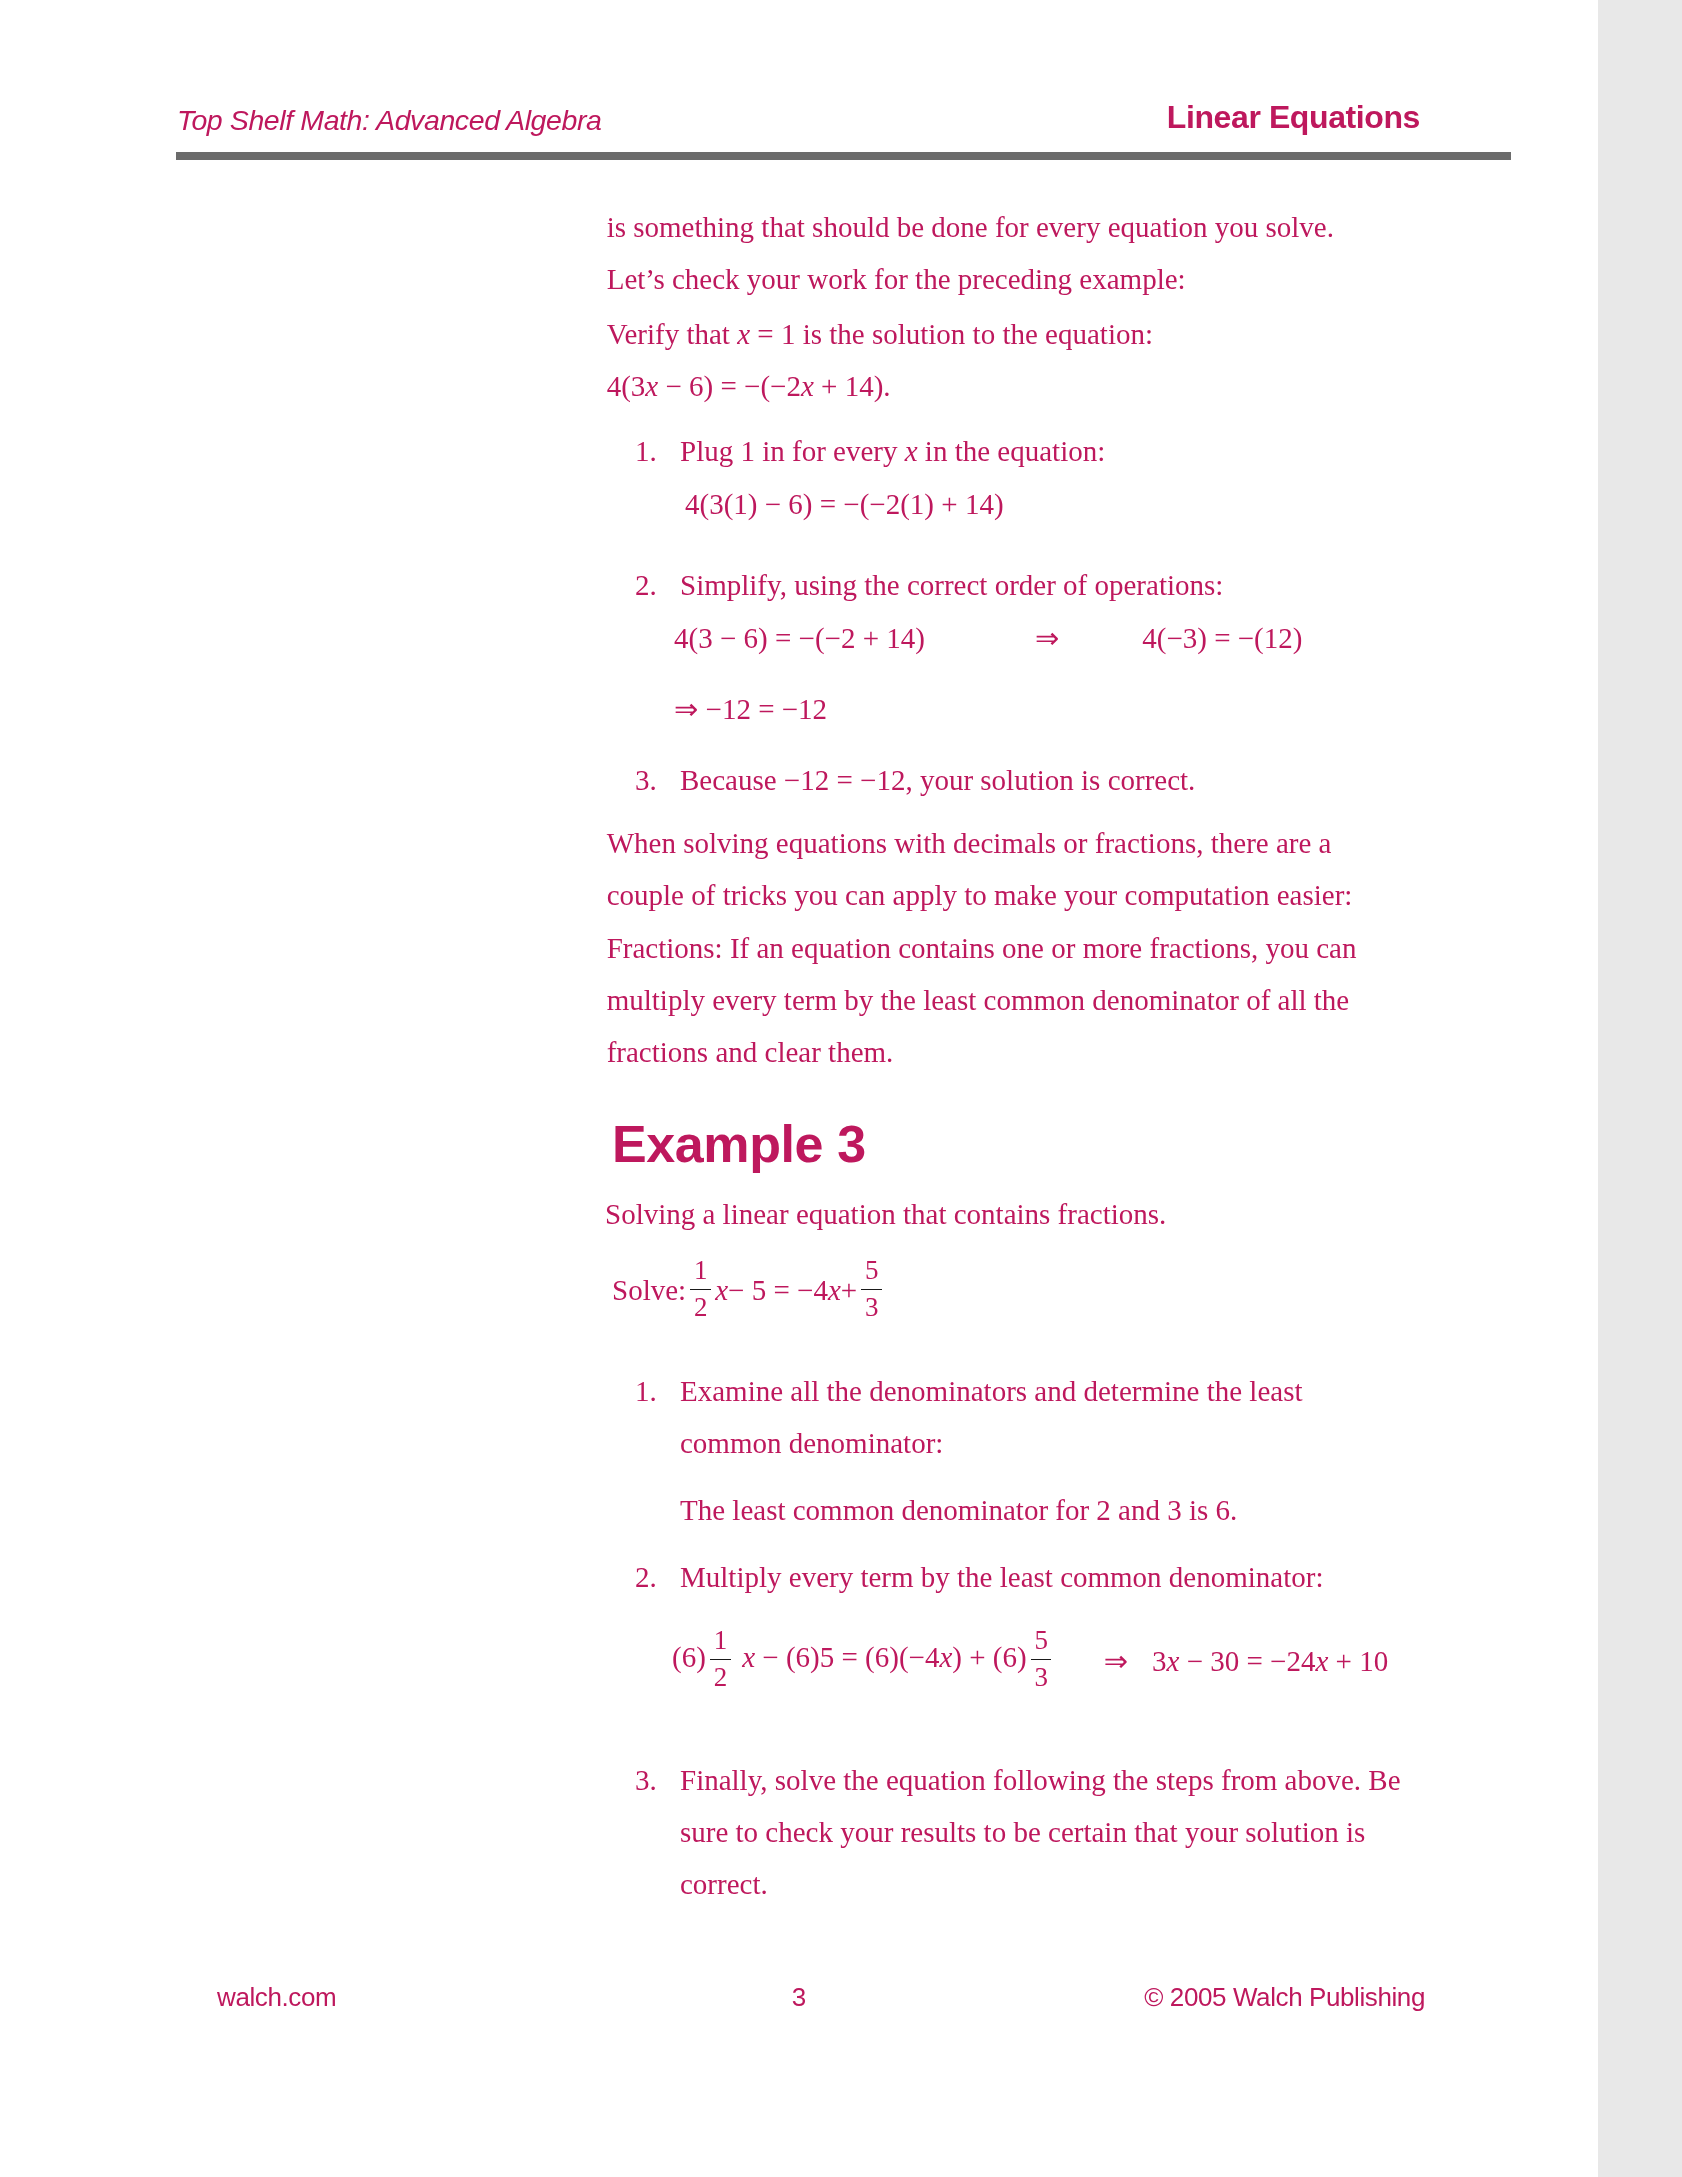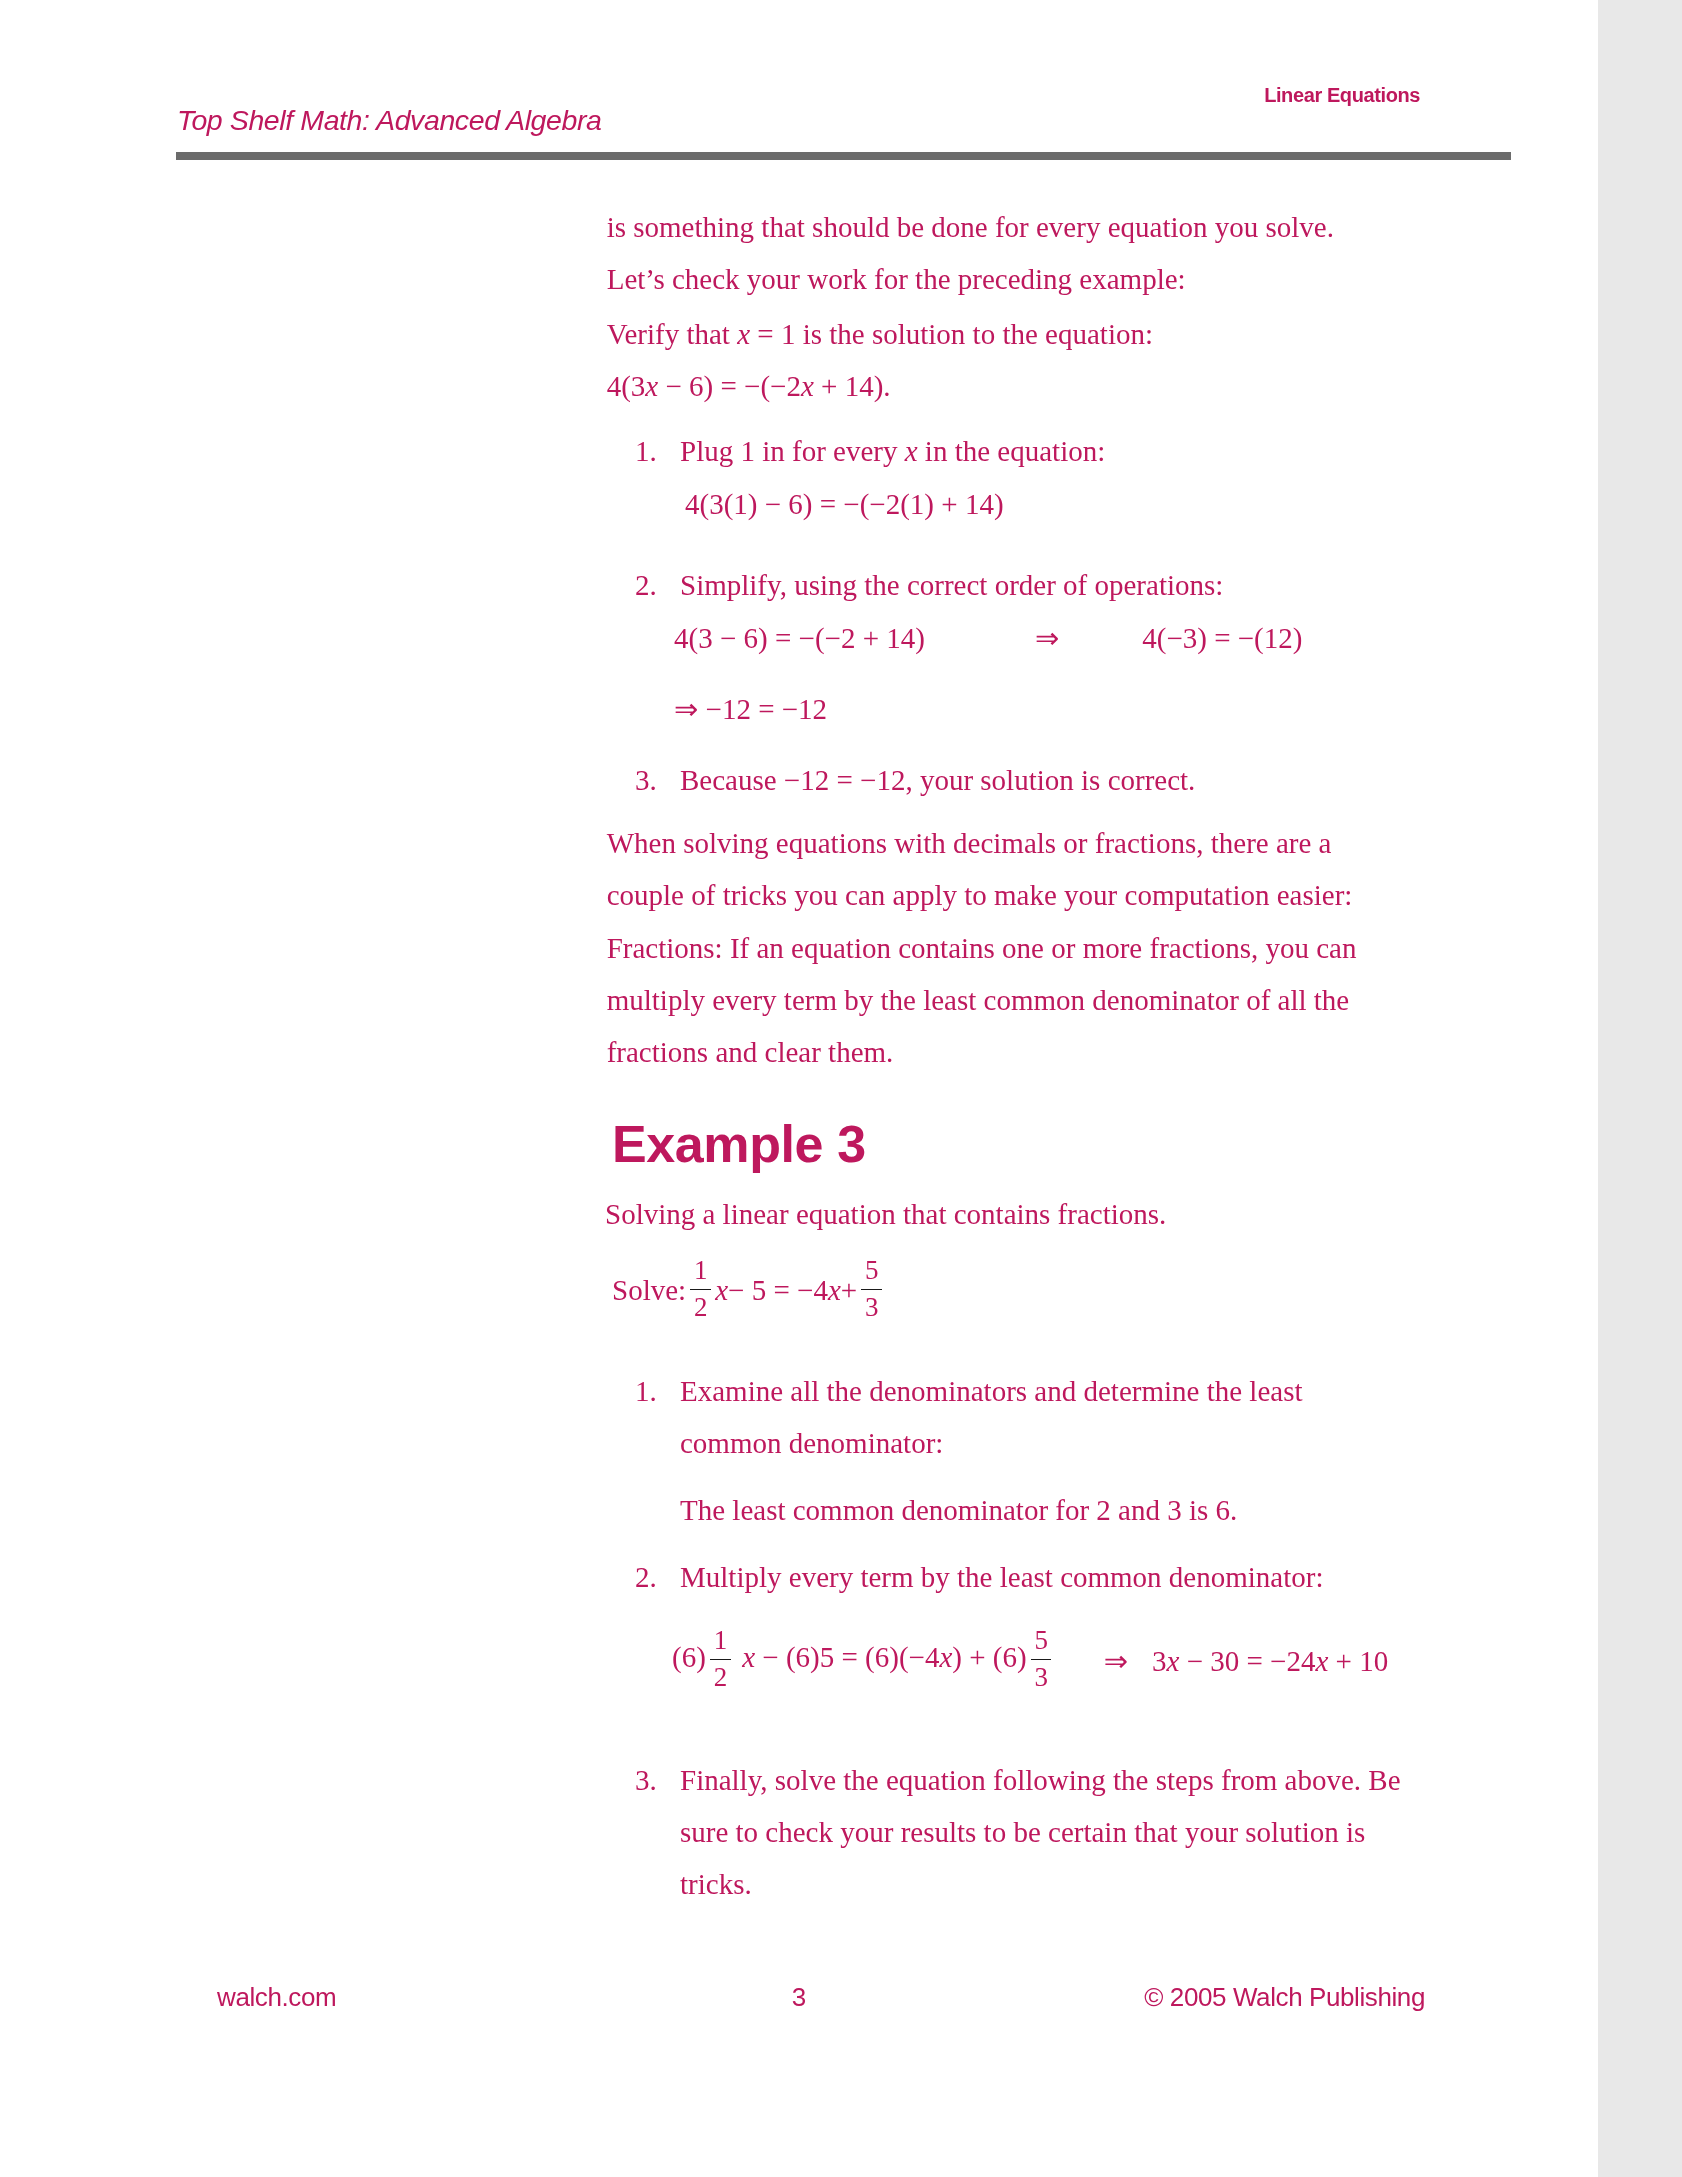--- a/index.html
+++ b/index.html
@@ -14,23 +14,23 @@
     overflow:hidden;
   }
   
   .h-left {
     position:absolute; left:177px; top:104px;
     font-family:"Liberation Sans", sans-serif;
     font-style:italic; font-size:28.5px; letter-spacing:-0.4px;
     white-space:nowrap;
   }
   .h-right {
-    position:absolute; right:178px; top:84px;
+    position:absolute; right:178px; top:99px;
     font-family:"Liberation Sans", sans-serif;
-    font-weight:bold; font-size:20px; letter-spacing:-0.4px;
+    font-weight:bold; font-size:32px; letter-spacing:-0.4px;
     white-space:nowrap;
   }
   .rule {
     position:absolute; left:176px; top:152px;
     width:1335px; height:7.8px; background:#6b6b6b;
   }
   
   .content { position:absolute; left:605px; top:0; width:917px; }
   .blk { position:absolute; margin:0; }
   .line { display:block; white-space:nowrap; line-height:52px; }
@@ -208,21 +208,21 @@
           </span></span>
       <span class="arrow gap-arrow-2">⇒</span>
       <span class="eq gap-rhs-2"><span>3</span><span class="var">x</span><span> − 30 = −24</span><span class="var">x</span><span> + 10</span></span>
     </div>
 
     <div class="blk li" id="li-6">
       <span class="num">3.</span>
       <span class="li-body">
         <span class="line">Finally, solve the equation following the steps from above. Be</span>
         <span class="line">sure to check your results to be certain that your solution is</span>
-        <span class="line">tricks.</span>
+        <span class="line">correct.</span>
       </span>
     </div>
 
   </main>
 
   <div class="footer-site">walch.com</div>
   <div class="footer-page">3</div>
   <div class="footer-copy">© 2005 Walch Publishing</div>
 
 </div>

